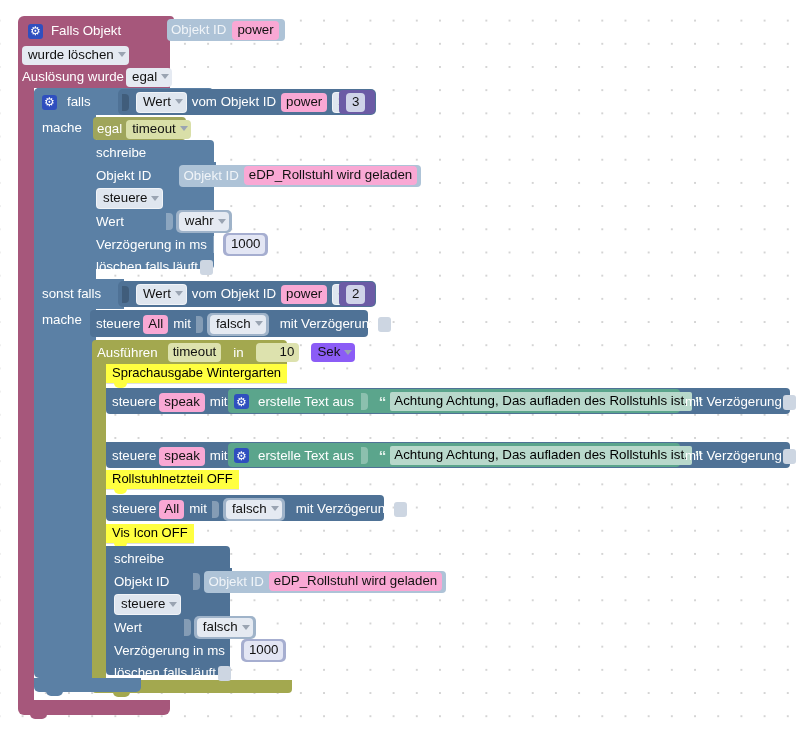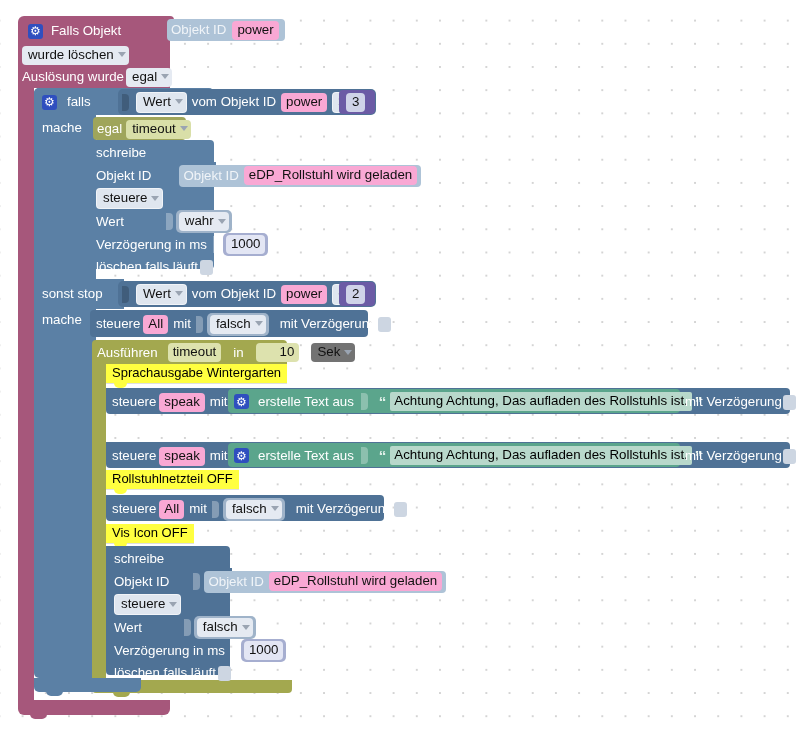--- a/index.html
+++ b/index.html
@@ -228,21 +228,21 @@
       </span>
     </div>
     <div class="row" style="height:22px;gap:2px;">
       <span class="lbl">löschen falls läuft</span>
       <span class="chk"></span>
     </div>
   </div>
 
   <div class="blk c-blue" style="left:34px;top:279px;width:90px;height:30px;"></div>
   <div class="blk" style="left:42px;top:286px;">
-    <span class="lbl">sonst stop</span>
+    <span class="lbl">sonst falls</span>
   </div>
 
   <div class="blk c-blue-d" style="left:118px;top:281px;width:258px;height:26px;border-radius:5px;"></div>
   <div class="blk" style="left:122px;top:283px;">
     <div class="row" style="height:22px;gap:5px;">
       <span class="notch dk"></span>
       <span class="drop boxed">
         <span>Wert</span>
         <span class="arw"></span>
       </span>
@@ -285,21 +285,21 @@
   <div class="blk c-olive2" style="left:92px;top:362px;width:14px;height:322px;"></div>
   <div class="blk c-olive2" style="left:92px;top:680px;width:200px;height:13px;border-radius:0 0 4px 4px;"></div>
   <div class="blk c-olive2" style="left:113px;top:692px;width:17px;height:5px;border-radius:0 0 7px 7px;"></div>
 
   <div class="blk" style="left:97px;top:343px;">
     <div class="row" style="height:19px;gap:12px;">
       <span class="lbl">Ausführen</span>
       <span class="fld" style="background:#dde2ae;margin-left:-2px;">timeout</span>
       <span class="lbl">in</span>
       <span class="fld" style="background:#dde2ae;padding-left:24px;">10</span>
-      <span class="drop" style="background:#737373;">
+      <span class="drop" style="background:#8b5cf6;">
         <span>Sek</span>
         <span class="arw"></span>
       </span>
     </div>
   </div>
 
   <div class="note-wrap" style="left:106px;top:364px;">
     <span class="note">Sprachausgabe Wintergarten</span>
     <span class="note-tab"></span>
   </div>

